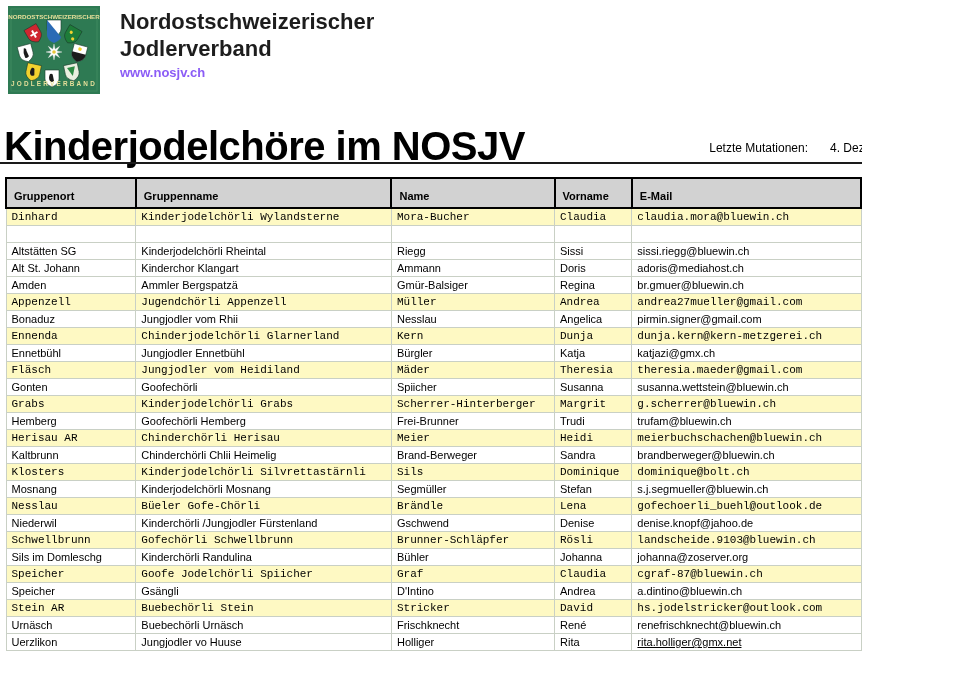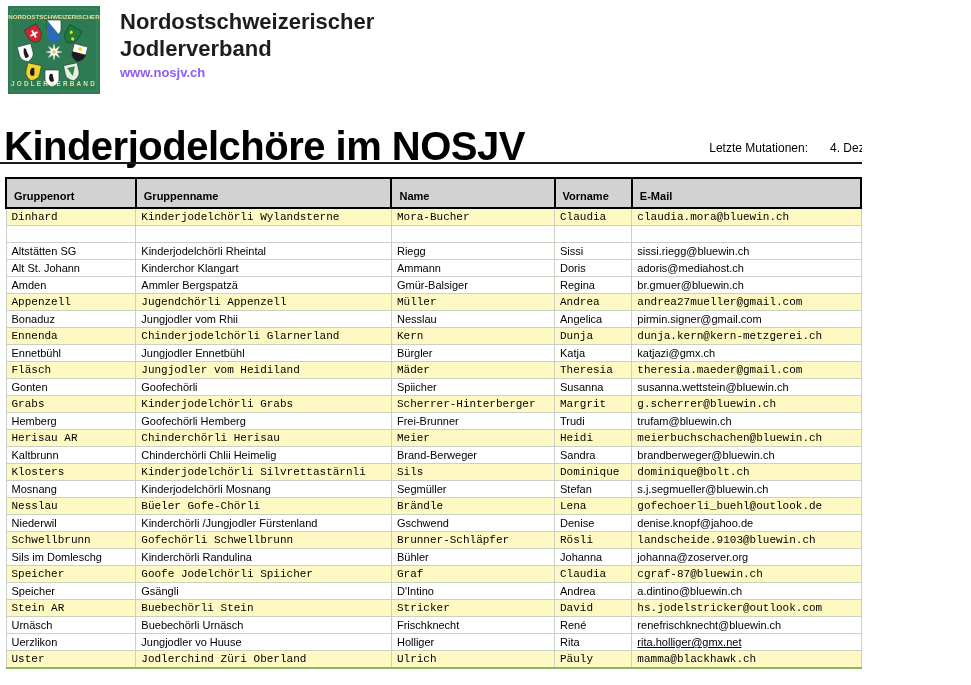--- a/index.html
+++ b/index.html
@@ -295,23 +295,16 @@
           <td>René</td>
           <td>renefrischknecht@bluewin.ch</td>
         </tr>
         <tr>
           <td>Uerzlikon</td>
           <td>Jungjodler vo Huuse</td>
           <td>Holliger</td>
           <td>Rita</td>
           <td class="link">rita.holliger@gmx.net</td>
         </tr>
-        <tr class="shaded section-end">
-          <td>Uster</td>
-          <td>Jodlerchind Züri Oberland</td>
-          <td>Ulrich</td>
-          <td>Päuly</td>
-          <td>mamma@blackhawk.ch</td>
-        </tr>
       </tbody>
   </table>
 
 </div>
 
 </body></html>

